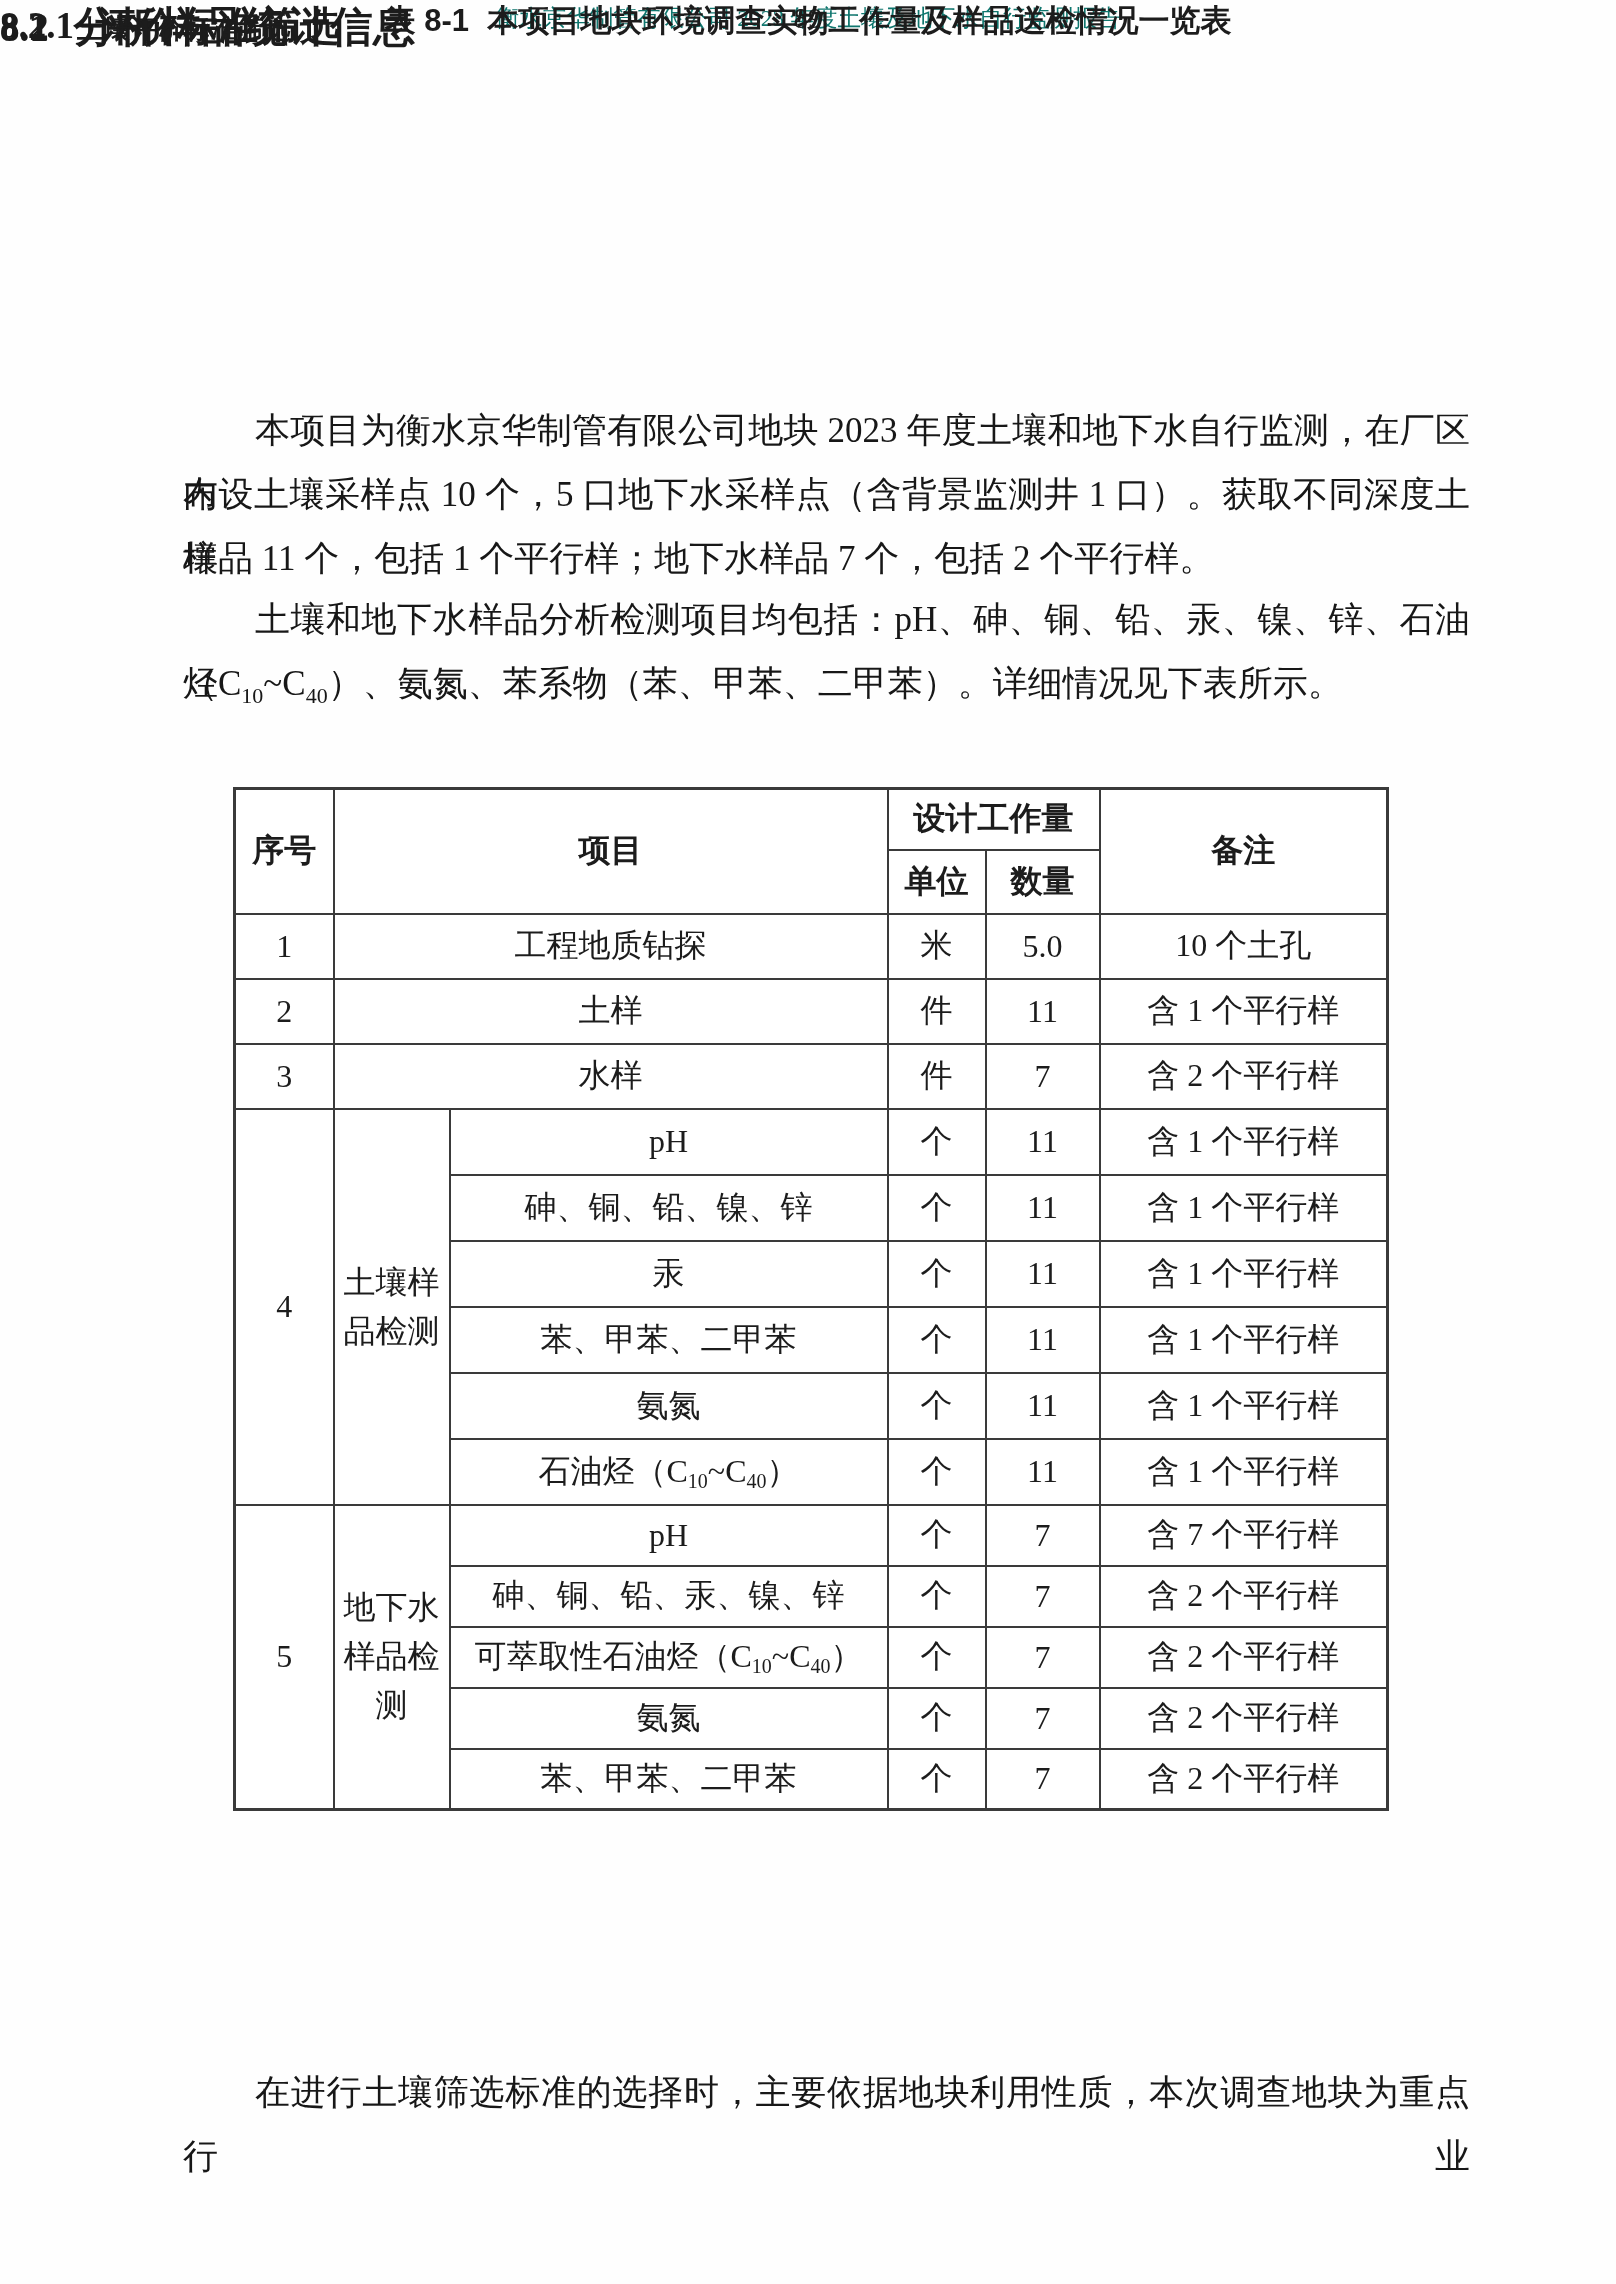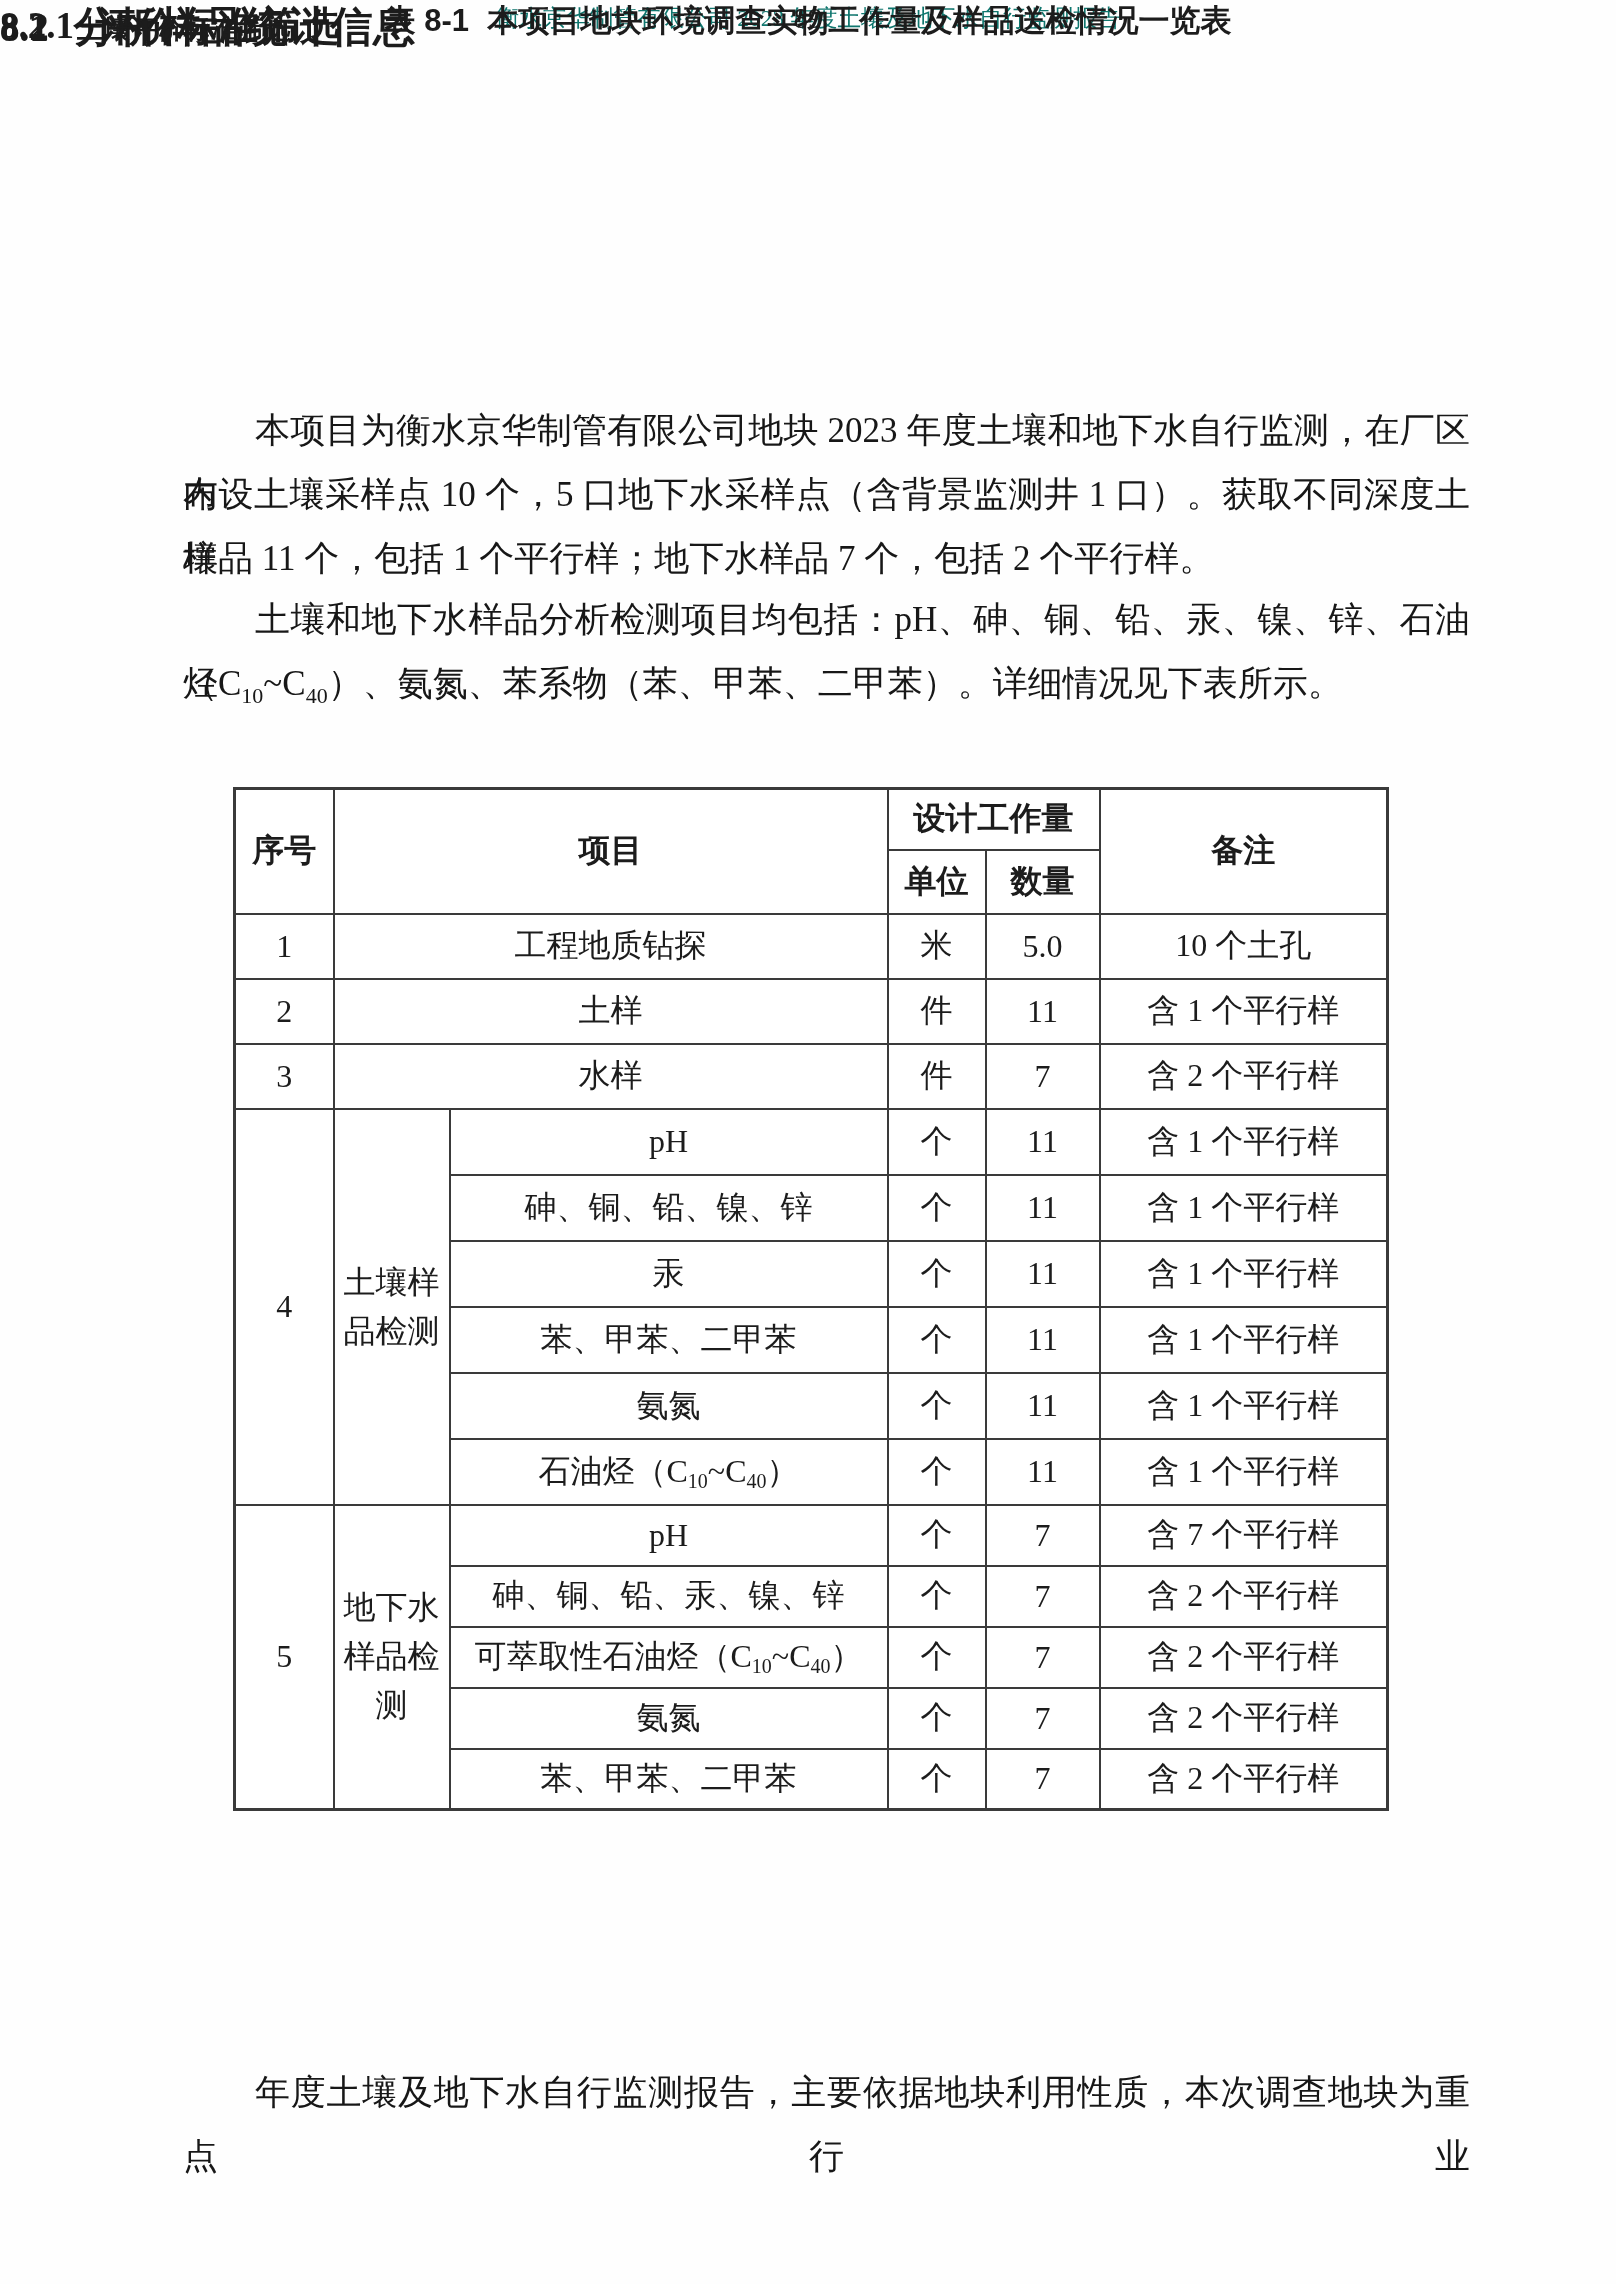--- a/index.html
+++ b/index.html
@@ -223,19 +223,19 @@
 
   <div class="abs h2b">
     <span class="num">8.2</span><span class="txt">评价标准筛选</span>
   </div>
 
   <div class="abs h3a">
     <span class="num">8.2.1</span><span class="txt">土壤评价标准筛选</span>
   </div>
 
   <div class="abs para p3">
-    <div class="pline jline indent">年度土壤及地下水自行监测报告，主要依据地块利用性质，本次调查地块为重点行业</div>
+    <div class="pline jline indent">在进行土壤筛选标准的选择时，主要依据地块利用性质，本次调查地块为重点行业</div>
   </div>
 
   <div class="abs pgnum serif">89</div>
 
 </div>
 
 
 </body></html>

